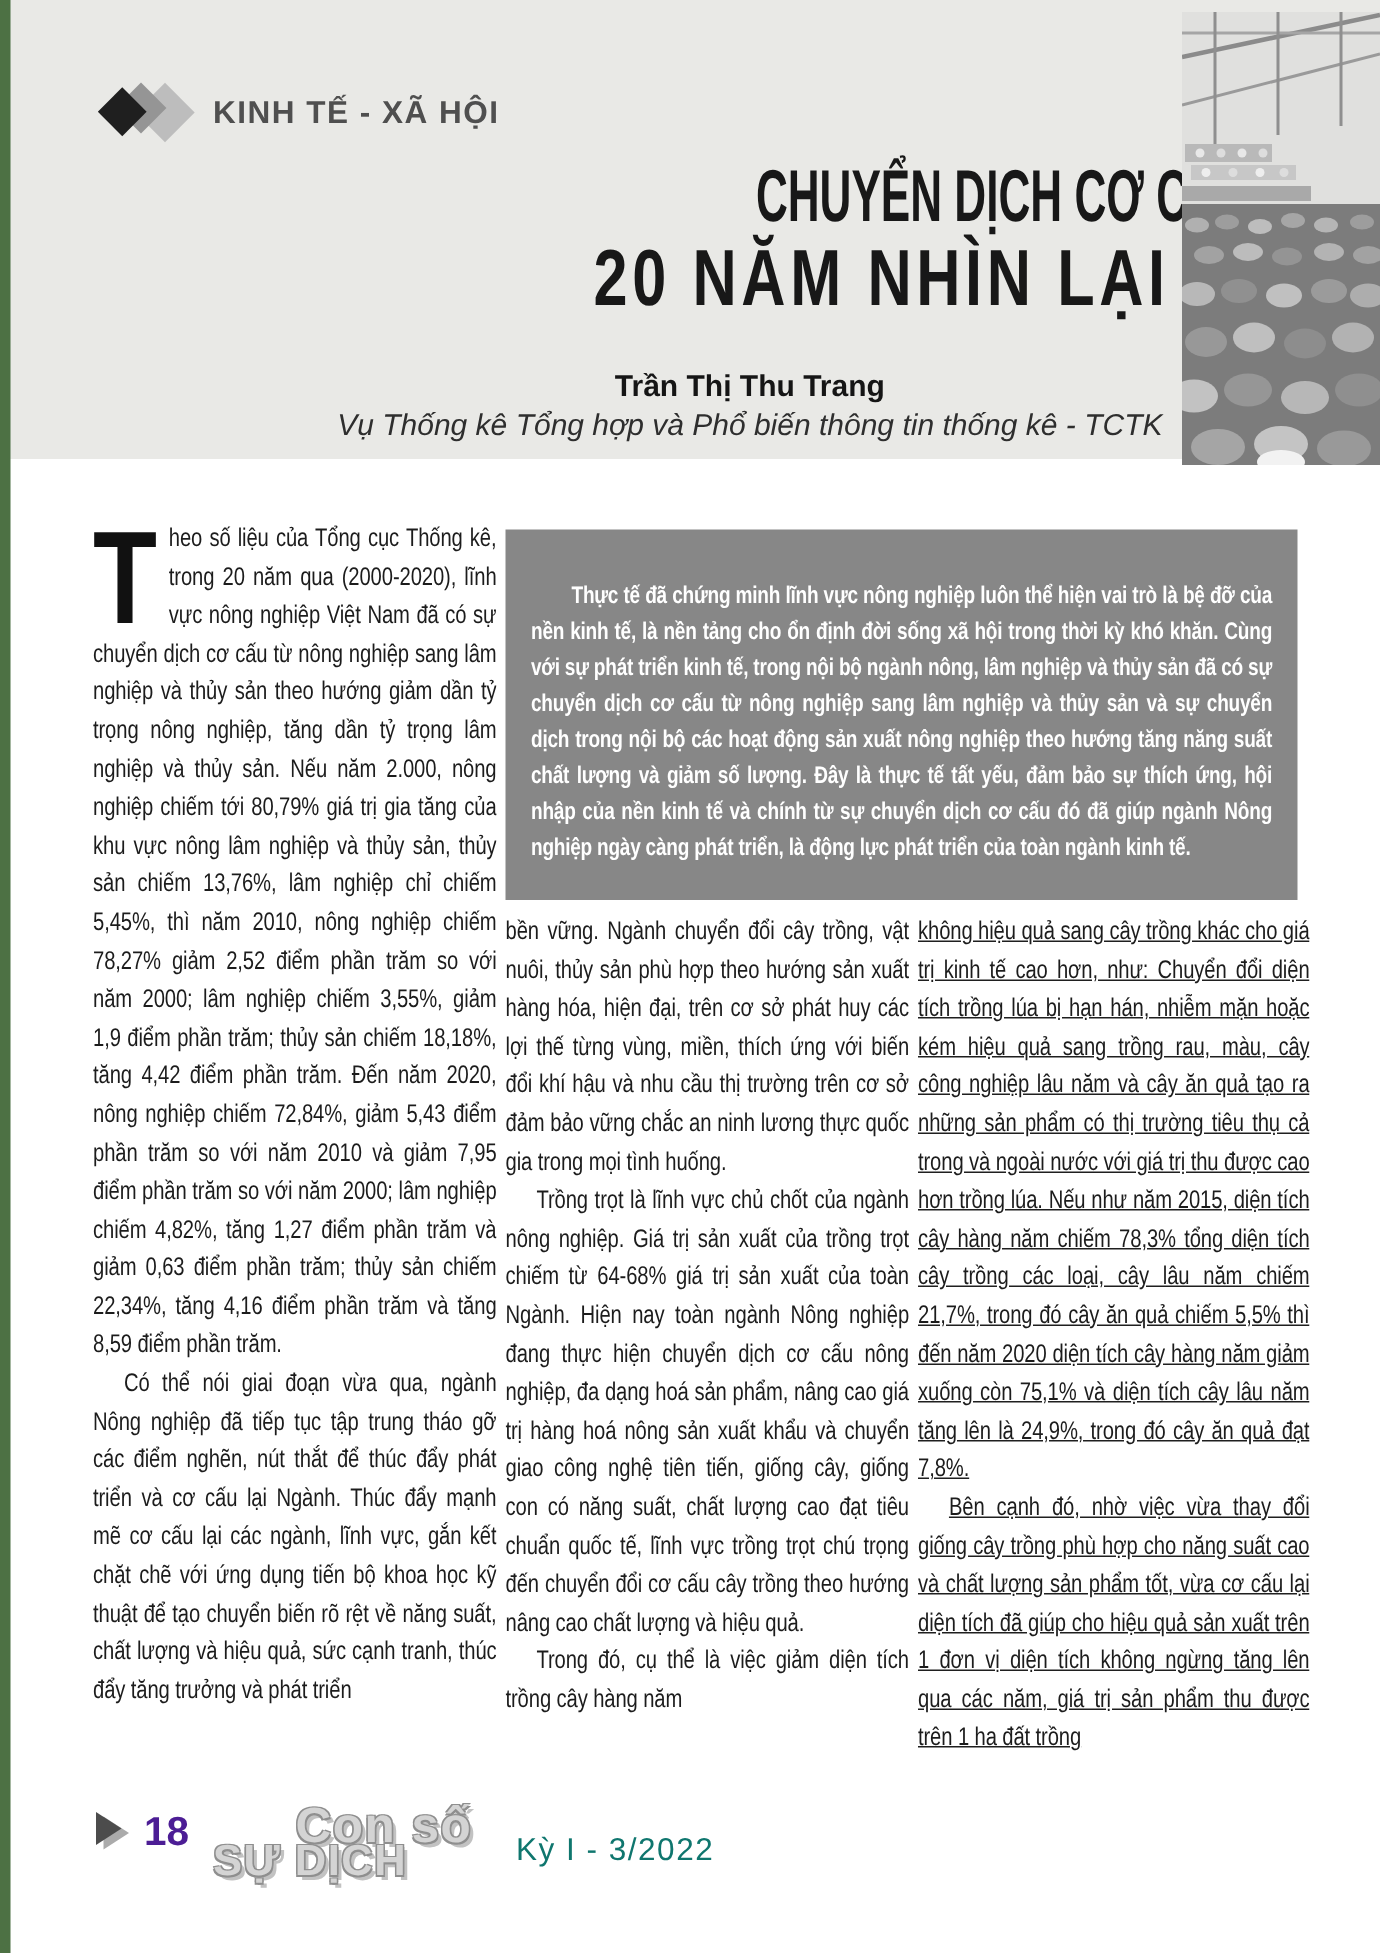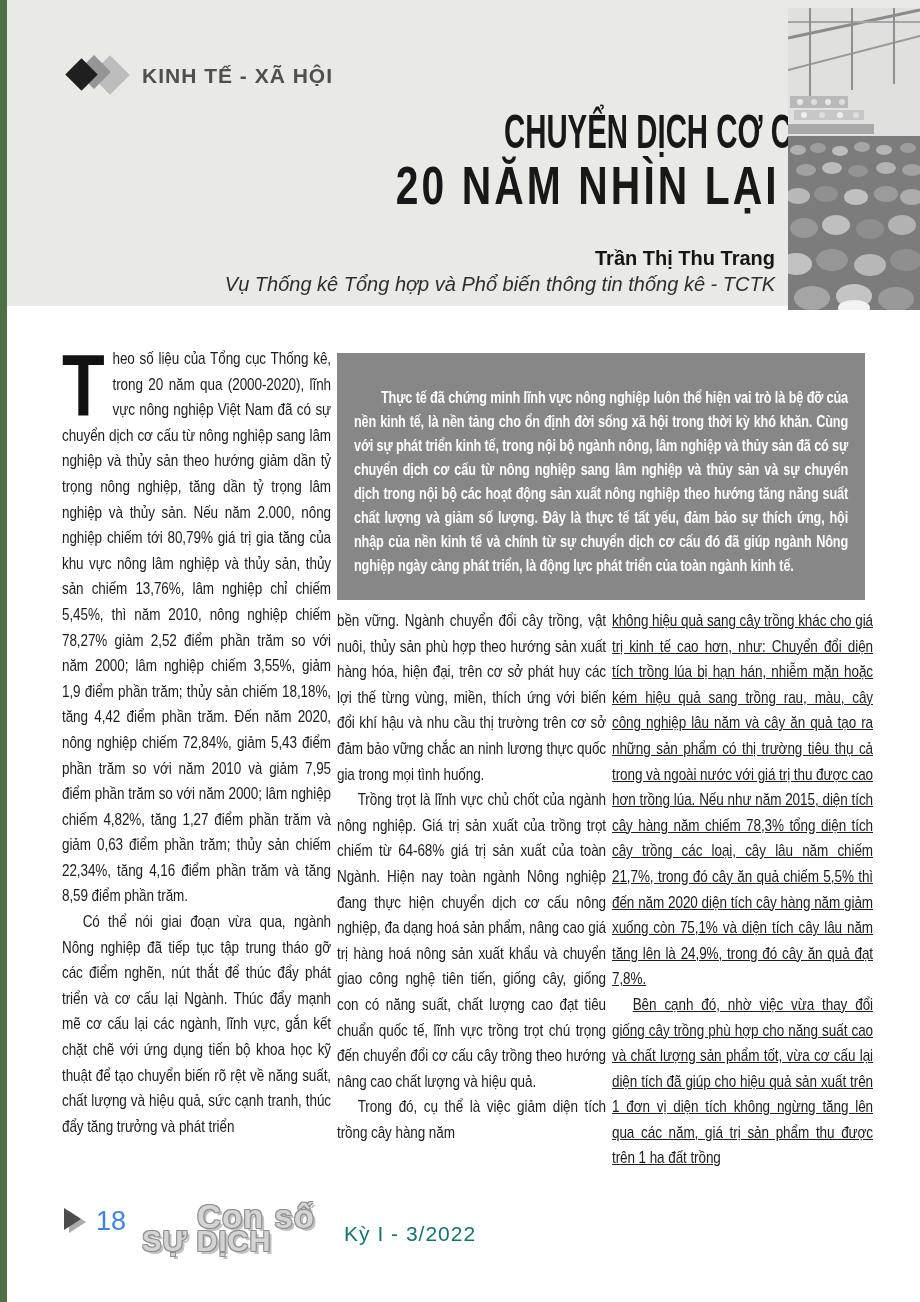--- a/index.html
+++ b/index.html
@@ -22,21 +22,21 @@
   .section-label { font-size:21px; font-weight:bold; color:#4f4f4f; letter-spacing:1px; margin-left:10px; }
 
   .title-wrap { position:absolute; left:40px; top:106px; width:750px; text-align:right; }
   .title1 { white-space:nowrap; }
   .title1 span { display:inline-block; font-size:49px; font-weight:800; color:#181818;
                  line-height:1.05; transform:scaleX(0.60); transform-origin:right center; letter-spacing:0px; }
   .title2 { white-space:nowrap; margin-top:2px; padding-right:10px; }
   .title2 span { display:inline-block; font-size:53px; font-weight:800; color:#181818;
                  line-height:1.0; letter-spacing:4px; transform:scaleX(0.77); transform-origin:right center; }
 
-  .byline { position:absolute; right:145px; top:247px; text-align:right; }
+  .byline { position:absolute; right:145px; top:247px; text-align:center; }
   .author { font-size:20px; font-weight:bold; color:#151515; }
   .affiliation { font-size:20px; font-style:italic; color:#2e2e2e; margin-top:3px; }
 
   
   .photo { position:absolute; left:788px; top:8px; width:132px; height:302px; overflow:hidden; background:#e3e3e1; }
 
   
   .cx { display:block; width:126%; transform:scaleX(0.7937); transform-origin:left top; }
 
   
@@ -56,21 +56,21 @@
   .dropcap { float:left; font-size:88px; line-height:0.76; font-weight:800; color:#111;
              margin:6px 10px 0 0; }
 
   
   .footer { position:absolute; left:64px; top:1198px; display:flex; align-items:flex-start; }
   .f-arrow { position:relative; width:26px; height:26px; margin-top:10px; }
   .f-arrow .tri { position:absolute; width:0; height:0;
                   border-top:11px solid transparent; border-bottom:11px solid transparent; }
   .f-arrow .tri-echo { border-left:17px solid #ababab; left:5px; top:3px; }
   .f-arrow .tri-main { border-left:17px solid #4c4c4c; left:0; top:0; }
-  .f-num { font-size:27px; font-weight:400; color:#3b82f6; margin:8px 16px 0 6px; }
+  .f-num { font-size:27px; font-weight:700; color:#4c1d95; margin:8px 16px 0 6px; }
   .f-logo { width:200px; position:relative; }
   .f-logo .l1, .f-logo .l2 {
      font-weight:800; color:#d4d4d4; letter-spacing:1px;
      text-shadow:-1px -1px 0 #8f8f8f, 1px -1px 0 #8f8f8f, -1px 1px 0 #8f8f8f, 1px 1px 0 #8f8f8f, 3px 3px 0 #c2c2c2;
   }
   .f-logo .l1 { font-size:33px; margin-left:55px; }
   .f-logo .l2 { font-size:29px; margin-top:-11px; }
   .f-issue { font-size:21px; color:#0f766e; margin:24px 0 0 2px; letter-spacing:1px; }
 </style>
 </head>

